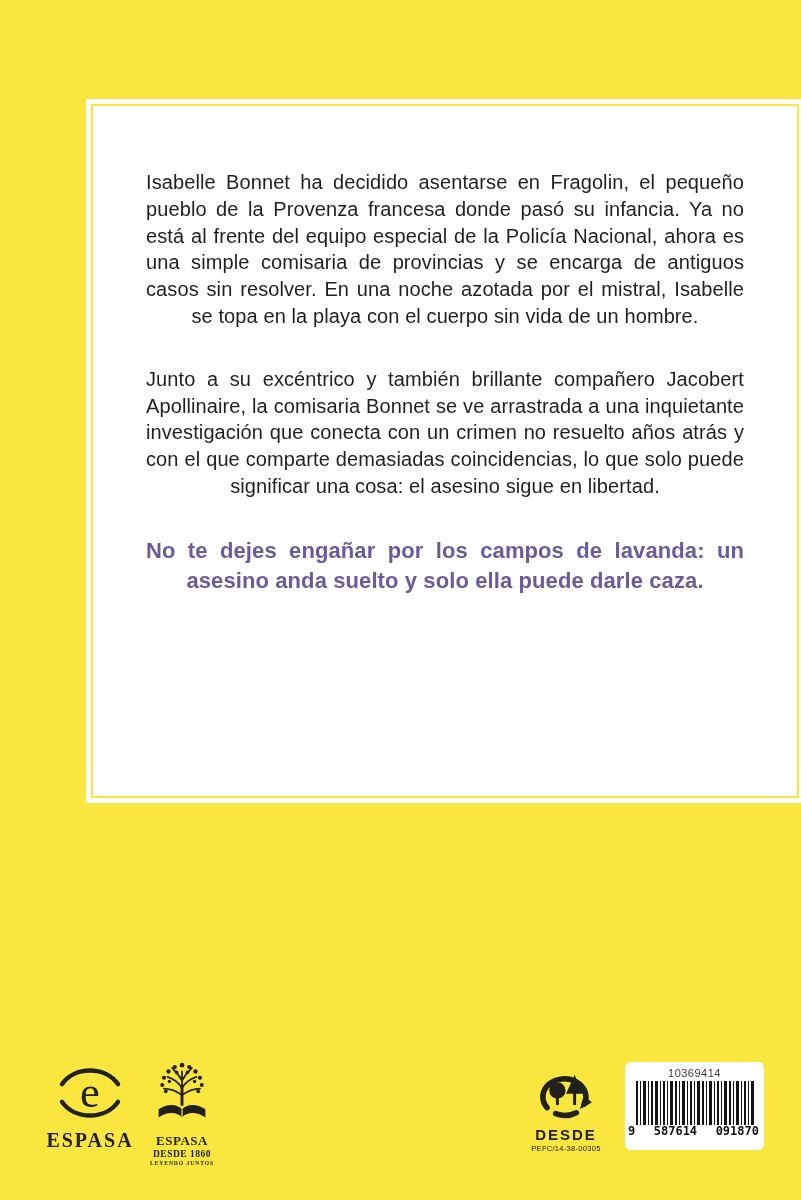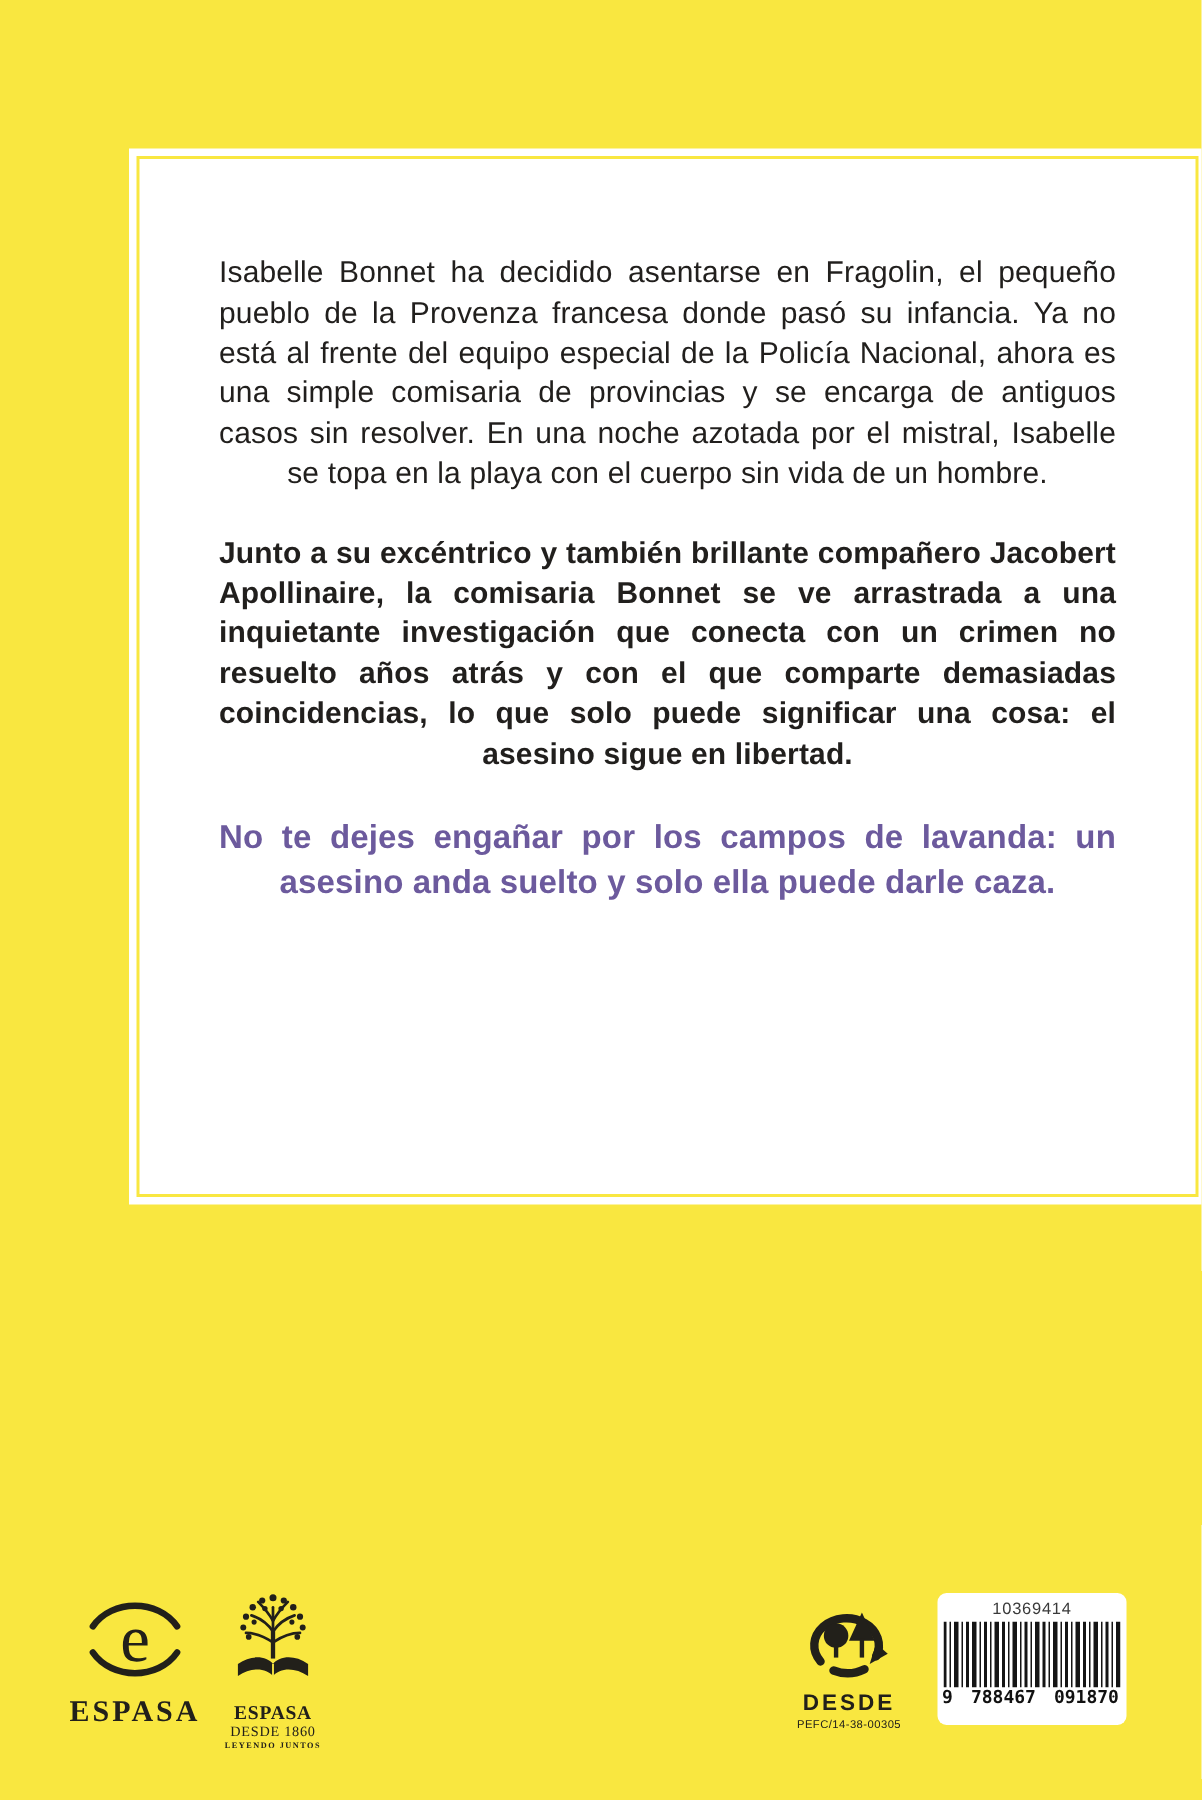--- a/index.html
+++ b/index.html
@@ -20,54 +20,54 @@
   }
   .synopsis{
     position:absolute;left:60px;right:60px;top:70px;
   }
   .synopsis p{
     margin:0;color:#211F1D;
     font-size:20px;line-height:1.34;
     text-align:justify;text-align-last:center;
     letter-spacing:0.1px;
   }
-  .synopsis p + p{margin-top:26px;font-weight:bold;}
+  .synopsis p + p{margin-top:36px;}
   .synopsis p.tagline{
     color:#6C5A9D;font-weight:bold;
     font-size:22px;line-height:1.37;
   }
 
   
   .logo-block{position:absolute;text-align:center;color:#22201A;}
   .logo-espasa{left:36px;top:1062px;width:108px;}
   .logo-espasa .wordmark{
     margin-top:3px;font-family:"Liberation Serif",serif;font-weight:600;
     font-size:20px;letter-spacing:2px;
   }
   .logo-imprint{left:140px;top:1060px;width:84px;}
   .logo-imprint .imp-name{
     font-family:"Liberation Serif",serif;font-weight:700;font-size:13px;letter-spacing:0.5px;margin-top:1px;
   }
   .logo-imprint .imp-since{
-    font-family:"Liberation Serif",serif;font-weight:400;font-size:9.5px;letter-spacing:0.5px;
+    font-family:"Liberation Serif",serif;font-weight:700;font-size:9.5px;letter-spacing:0.5px;
   }
   .logo-imprint .imp-motto{
     font-family:"Liberation Serif",serif;font-weight:700;font-size:5.5px;letter-spacing:1px;margin-top:1px;
   }
   .logo-pefc{left:514px;top:1066px;width:104px;}
   .logo-pefc .pefc-label{
     font-weight:bold;font-size:15px;letter-spacing:2px;margin-top:2px;
   }
   .logo-pefc .pefc-code{
     font-size:7.5px;letter-spacing:0.3px;margin-top:1px;
   }
 
   
   .barcode-box{
-    position:absolute;left:625px;top:1062px;width:126px;height:88px;
+    position:absolute;left:625px;top:1062px;width:139px;height:88px;
     background:#FFFFFF;border-radius:6px;box-sizing:border-box;
     text-align:center;color:#111;
   }
   .barcode-box .bc-top{
     font-size:11px;color:#3a3a3a;letter-spacing:0.5px;padding-top:5px;line-height:1.1;
   }
   .barcode-box svg{display:block;margin:2px auto 0;}
   .barcode-box .bc-isbn{
     display:flex;justify-content:space-between;align-items:baseline;
     padding:0 5px 0 3px;margin-top:0px;
@@ -182,16 +182,16 @@
         <rect x="97" y="0" width="1" height="44"></rect>
       <rect x="100" y="0" width="3" height="44"></rect>
         <rect x="105" y="0" width="1" height="44"></rect>
       <rect x="108" y="0" width="2" height="44"></rect>
         <rect x="112" y="0" width="1" height="44"></rect>
       <rect x="115" y="0" width="3" height="44"></rect>
     </g>
   </svg>
   <div class="bc-isbn">
     <span>9</span>
-    <span>788467</span>
+    <span>587614</span>
     <span>091870</span>
   </div>
 </div>
 
 </body></html>

